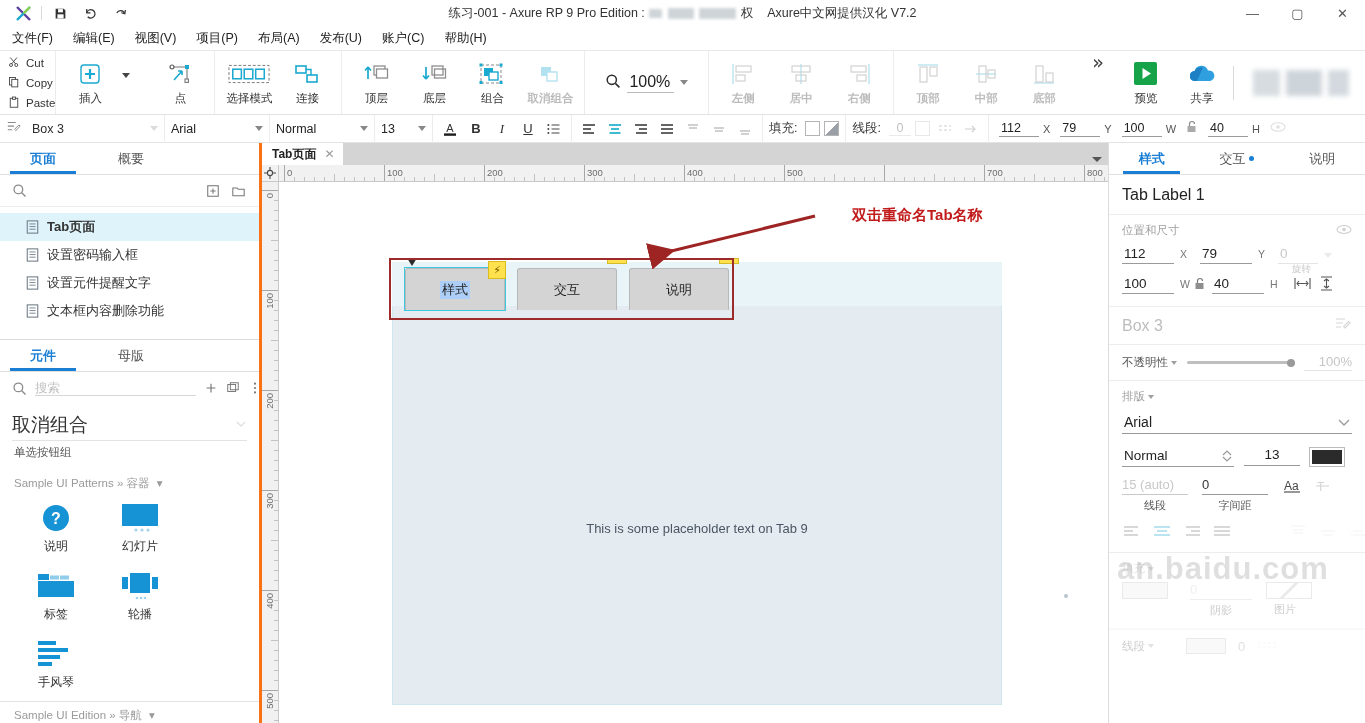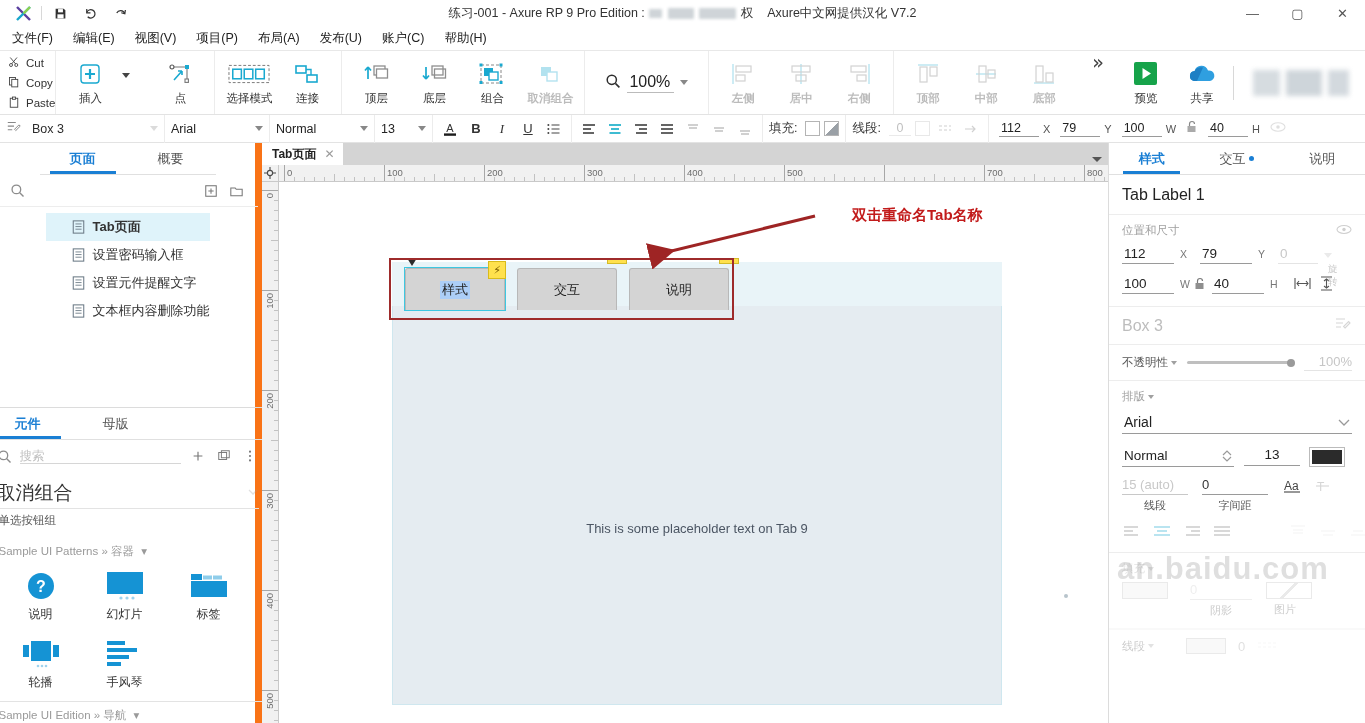--- a/index.html
+++ b/index.html
@@ -80,22 +80,22 @@
   .swatch.grey{ background:linear-gradient(135deg,#fff 50%,#9aa0a6 50%);}
   .numfield{ display:flex; align-items:center; gap:4px;}
   .numfield .nv{ width:40px; border-bottom:1px solid #9a9a9a; text-align:left; color:#222;
                  padding:0 2px 1px 2px; font-size:12.5px; cursor:text;}
   .numfield .nl{ color:#555; font-size:11px;}
 
   
   .body{ flex:1 1 auto; display:flex; min-height:0; }
 
   
-  .left{ width:262px; flex:0 0 262px; background:#fff; border-right:7px solid #f97316;
-         display:flex; flex-direction:column; min-height:0;align-items:center;}
+  .left{ width:262px; flex:0 0 262px; background:#fff; border-right:3px solid #f97316;
+         display:flex; flex-direction:column; min-height:0;}
   .ptabs{ height:32px; display:flex; align-items:stretch; border-bottom:1px solid #e0e0e0;}
   .ptab{ flex:0 0 auto; padding:0 12px; display:flex; align-items:center; justify-content:center;
          font-size:13px; color:#555; cursor:pointer; position:relative;}
   .ptab.active{ color:#1a7fd4; font-weight:bold;}
   .ptab.active:after{ content:''; position:absolute; left:10px; right:10px; bottom:0; height:3px;
                       background:#1a7fd4;}
   .ptabs .p1{ width:86px; padding:0;}
   .ptabs .p2{ width:90px; padding:0;}
   .searchrow{ height:32px; display:flex; align-items:center; padding:0 12px; gap:8px;
               border-bottom:1px solid #ededed;}
@@ -1090,21 +1090,21 @@
             <span class="val">112</span>
             <span class="lab">X</span>
           </div>
           <div class="rfield">
             <span class="val">79</span>
             <span class="lab">Y</span>
           </div>
           <div class="rfield dis" style="width:62px; position:relative;">
             <span class="val" style="width:40px">0</span>
             <span class="chev ghost2"></span>
-            <span class="subcap" style="position:absolute; left:14px; top:17px;margin-left:36px;">旋转</span>
+            <span class="subcap" style="position:absolute; left:14px; top:17px;">旋转</span>
           </div>
         </div>
         <div class="rrow" style="margin-bottom:2px">
           <div class="rfield">
             <span class="val">100</span>
             <span class="lab">W</span>
           </div>
           <span style="margin:0 6px 0 -6px">
             <svg width="12" height="14" viewBox="0 0 12 14">
                 <path d="M3.5 6V4a2.5 2.5 0 0 1 5 0" stroke="#7a7a7a" stroke-width="1.2" fill="none"></path>

